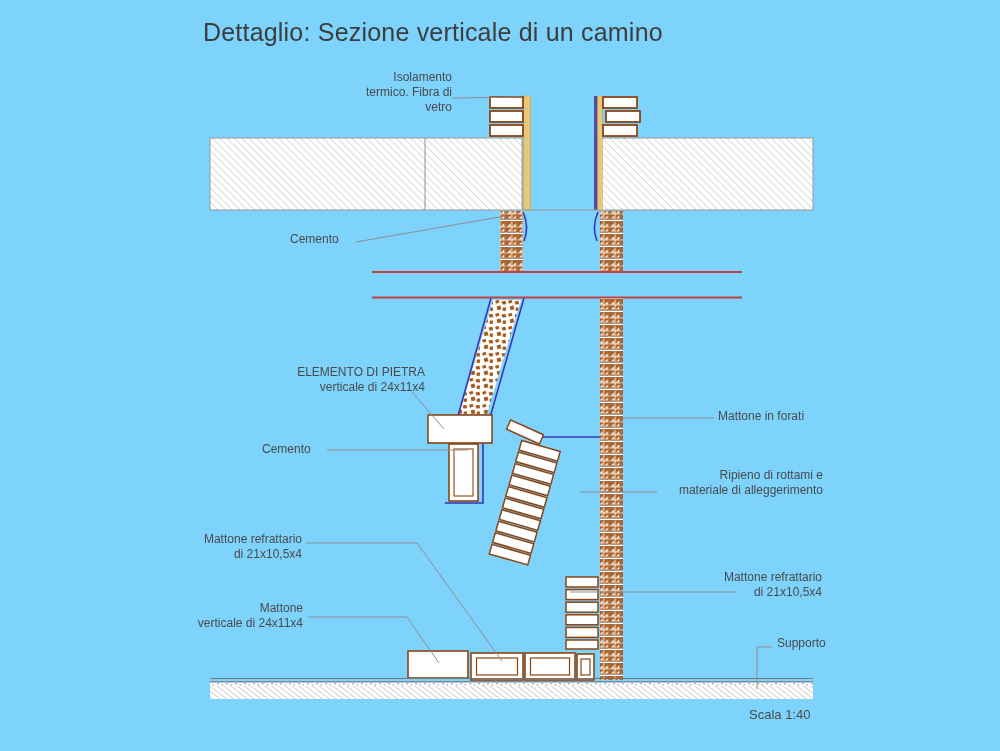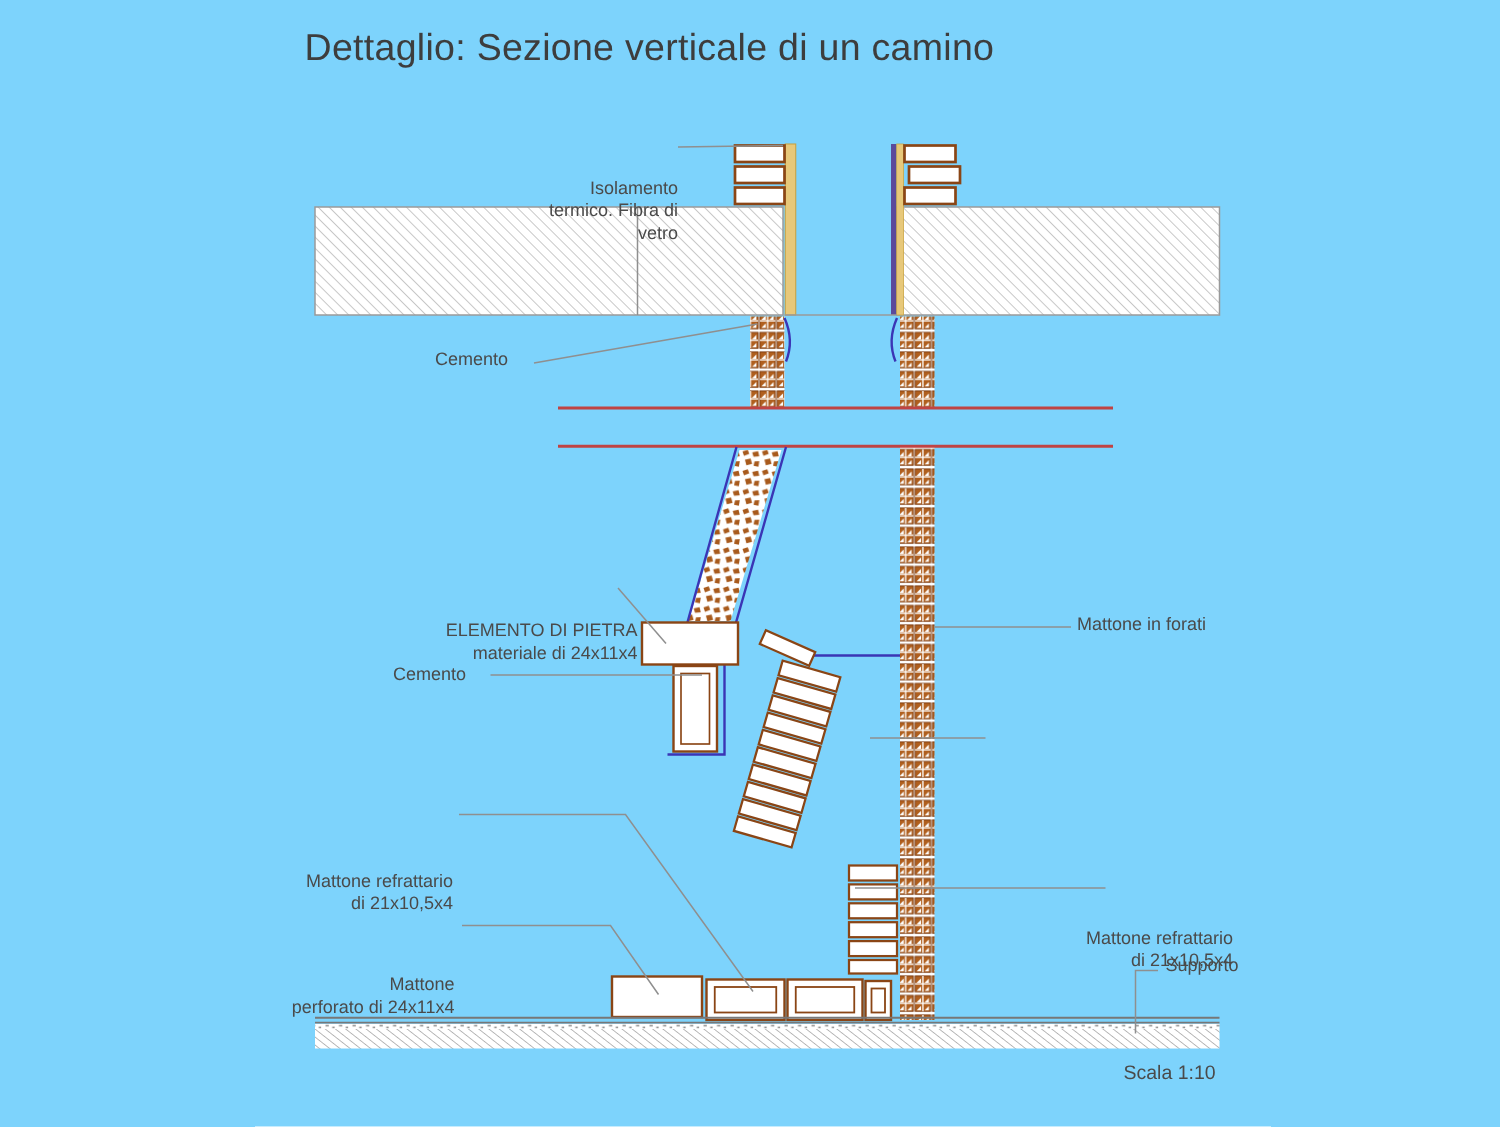--- a/index.html
+++ b/index.html
@@ -2,21 +2,21 @@
 <html><head>
 <meta charset="utf-8">
 <style>
   html,body{margin:0;padding:0;background:#fff;}
   #stage{position:relative;width:1000px;height:751px;background:#7dd3fc;overflow:hidden;
          font-family:"Liberation Sans", sans-serif;}
   #drawing{position:absolute;left:0;top:0;}
   .title{position:absolute;left:203px;top:18px;font-size:25px;color:#3d3d3d;
          letter-spacing:0.2px;white-space:nowrap;}
   .lbl{position:absolute;font-size:12px;line-height:15px;color:#4a4a4a;white-space:pre-line;}
-  .r{text-align:right;margin-top:48px;}
+  .r{text-align:right;}
   .scala{position:absolute;font-size:13px;color:#4a4a4a;}
 </style>
 </head>
 <body>
 
 <div id="stage">
 
   <svg id="drawing" width="1000" height="751" viewBox="0 0 1000 751">
     <defs>
       <pattern id="hatch45" width="5.2" height="5.2" patternUnits="userSpaceOnUse" patternTransform="rotate(-45)">
@@ -164,32 +164,34 @@
 
   <div class="title">Dettaglio: Sezione verticale di un camino</div>
 
   <div class="lbl r" style="left:292px;top:70px;width:160px;">Isolamento
 termico. Fibra di
 vetro</div>
 
   <div class="lbl" style="left:290px;top:232px;">Cemento</div>
 
   <div class="lbl r" style="left:245px;top:365px;width:180px;">ELEMENTO DI PIETRA
-materiale di 24x11x4</div>
+verticale di 24x11x4</div>
 
   <div class="lbl" style="left:262px;top:442px;">Cemento</div>
 
   <div class="lbl" style="left:718px;top:409px;">Mattone in forati</div>
 
+  <div class="lbl r" style="left:640px;top:468px;width:183px;">Ripieno di rottami e
+materiale di alleggerimento</div>
 
   <div class="lbl r" style="left:142px;top:532px;width:160px;">Mattone refrattario
 di 21x10,5x4</div>
 
   <div class="lbl r" style="left:143px;top:601px;width:160px;">Mattone
-perforato di 24x11x4</div>
+verticale di 24x11x4</div>
 
   <div class="lbl r" style="left:662px;top:570px;width:160px;">Mattone refrattario
 di 21x10,5x4</div>
 
   <div class="lbl" style="left:777px;top:636px;">Supporto</div>
 
-  <div class="scala" style="left:749px;top:707px;">Scala 1:10</div>
+  <div class="scala" style="left:749px;top:707px;">Scala 1:40</div>
 </div>
 
 </body></html>

